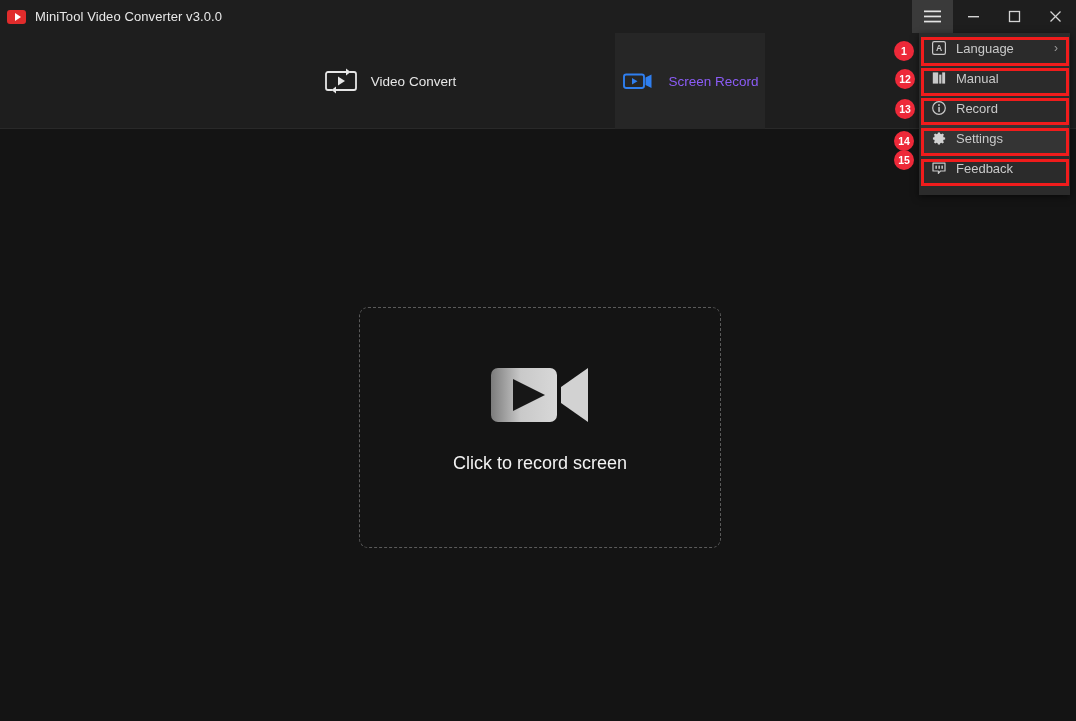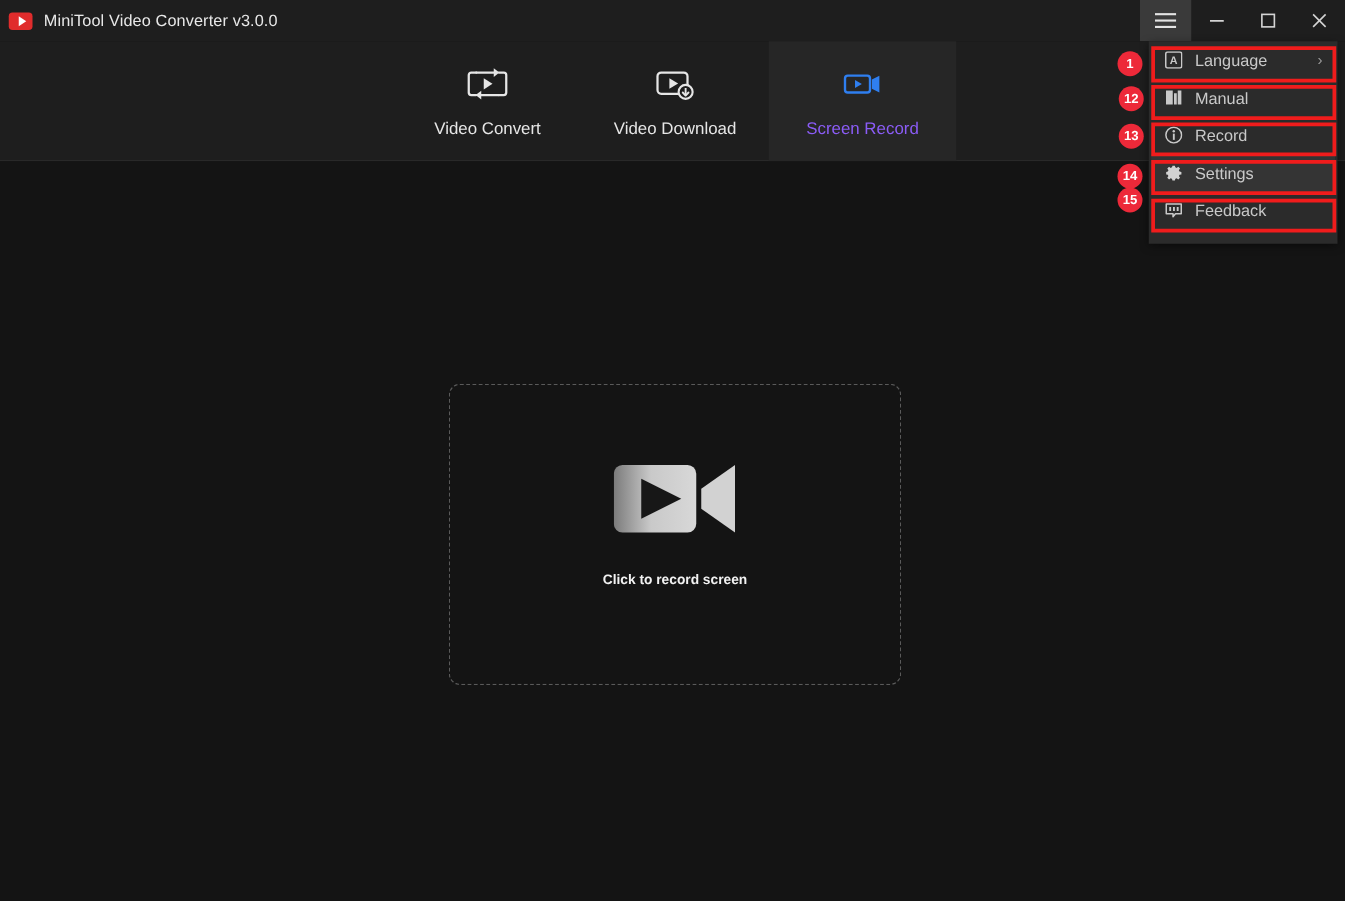--- a/index.html
+++ b/index.html
@@ -53,21 +53,21 @@
   
   #tabstrip {
     position: absolute; left: 0; top: 33px;
     width: 1076px; height: 96px;
     background: #1e1e1e;
     border-bottom: 1px solid #292929;
   }
   .tab {
     position: absolute; top: 0; height: 96px;
     width: 150px;
-    display: flex; flex-direction: column;
+    display: flex; flex-direction: row;
     align-items: center; justify-content: center;
     gap: 13px;
   }
   #tab-convert  { left: 315px; }
   #tab-download { left: 465px; }
   #tab-record   { left: 615px; width: 150px; background: #262626; }
   .tab .tlabel { font-size: 13.5px; color: #e6e6e6; }
   #tab-record .tlabel { color: #8b5cf6; }
   .tab .ticon { height: 30px; display: flex; align-items: center; }
 
@@ -82,21 +82,21 @@
     left: 359px; top: 178px;
     width: 362px; height: 241px;
     border: 1px dashed #5a5a5a;
     border-radius: 9px;
     display: flex; flex-direction: column;
     align-items: center; justify-content: center;
   }
   #dz-icon { margin-top: -16px; }
   #dz-label {
     margin-top: 24px;
-    color: #f2f2f2; font-size: 11px; font-weight: bold;
+    color: #f2f2f2; font-size: 18px; font-weight: normal;
   }
 
   
   #menu {
     position: absolute;
     left: 919px; top: 33px;
     width: 151px; height: 162px;
     background: #2b2b2b;
     box-shadow: 0 2px 7px rgba(0,0,0,.55);
     z-index: 20;
@@ -185,32 +185,20 @@
           <path d="M8 6 H22" fill="none" stroke="#e6e6e6" stroke-width="1.8" stroke-linecap="round"></path>
           <path d="M26 24 H12" fill="none" stroke="#e6e6e6" stroke-width="1.8" stroke-linecap="round"></path>
           <path d="M22 2.5 L26.5 6 L22 9.5 Z" fill="#e6e6e6"></path>
           <path d="M12 20.5 L7.5 24 L12 27.5 Z" fill="#e6e6e6"></path>
           <path d="M14 10.5 L21 15 L14 19.5 Z" fill="#e6e6e6"></path>
         </svg>
       </div>
       <div class="tlabel">Video Convert</div>
     </div>
 
-    <div class="tab" id="tab-download">
-      <div class="ticon">
-        <svg width="34" height="30" viewBox="0 0 34 30">
-          <rect x="3" y="6" width="24" height="17" rx="3" ry="3" fill="none" stroke="#e6e6e6" stroke-width="1.8"></rect>
-          <path d="M12.5 10.5 L19.5 14.8 L12.5 19 Z" fill="#e6e6e6"></path>
-          <circle cx="25.5" cy="21.5" r="5.6" fill="#1e1e1e" stroke="#e6e6e6" stroke-width="1.7"></circle>
-          <line x1="25.5" y1="18.3" x2="25.5" y2="24.2" stroke="#e6e6e6" stroke-width="1.5"></line>
-          <path d="M23.2 22 L25.5 24.5 L27.8 22" fill="none" stroke="#e6e6e6" stroke-width="1.5" stroke-linecap="round" stroke-linejoin="round"></path>
-        </svg>
-      </div>
-      <div class="tlabel">Video Download</div>
-    </div>
 
     <div class="tab" id="tab-record">
       <div class="ticon">
         <svg width="34" height="30" viewBox="0 0 34 30">
           <rect x="3" y="8.5" width="20" height="13.5" rx="2.2" ry="2.2" fill="none" stroke="#2f7ff0" stroke-width="1.9"></rect>
           <path d="M11 12 L16.5 15.2 L11 18.4 Z" fill="#2f7ff0"></path>
           <path d="M24.5 11.5 L30.5 8.5 V22 L24.5 19 Z" fill="#2f7ff0"></path>
         </svg>
       </div>
       <div class="tlabel">Screen Record</div>

